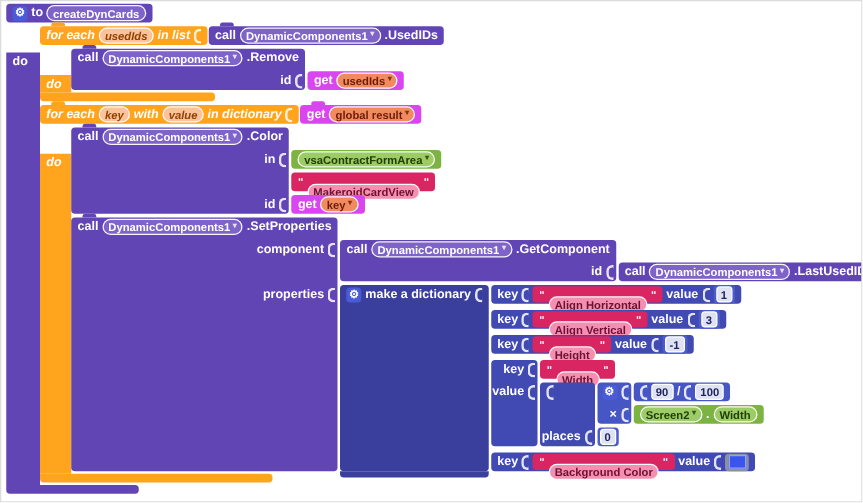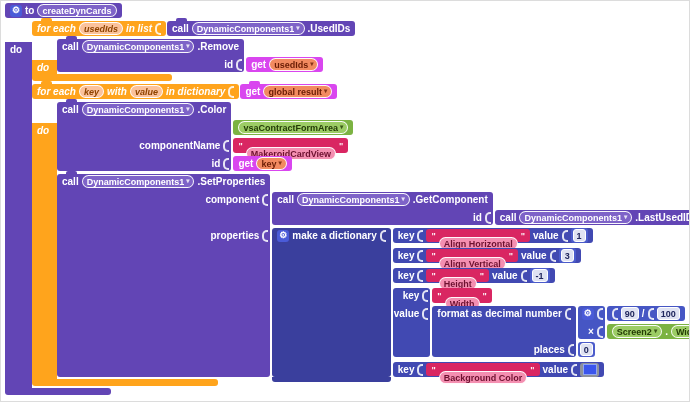--- a/index.html
+++ b/index.html
@@ -162,31 +162,31 @@
               <div class="grid">
                 <div class="bg purple s4 notch"></div>
                 <div class="hcell c1 r1">
                   <span>call</span>
                   <span class="pill pp">
                     <span>DynamicComponents1</span>
                     <span class="arrow">▾</span>
                   </span>
                   <span>.Color</span>
                 </div>
+                <div class="acell c1 r2">
+                  <span>in</span>
+                  <span class="sock"></span>
+                </div>
                 <div class="c2 r2">
                   <div class="b green">
                     <span class="pill gp">
                       <span>vsaContractFormArea</span>
                       <span class="arrow">▾</span>
                     </span>
                   </div>
-                </div>
-                <div class="acell c1 r3">
-                  <span>componentName</span>
-                  <span class="sock"></span>
                 </div>
                 <div class="c2 r3">
                   <div class="b pink">
                     <span class="quote">"</span>
                     <span class="pill kp">MakeroidCardView</span>
                     <span class="quote">"</span>
                   </div>
                 </div>
                 <div class="acell c1 r4">
                   <span>id</span>
@@ -328,21 +328,20 @@
                         </div>
                         <div class="acell c1 r2">
                           <span>value</span>
                           <span class="sock"></span>
                         </div>
                         <div class="c2 r2">
 
                           <div class="grid">
                             <div class="bg ind s2"></div>
                             <div class="hcell c1 r1">
-                              <span>format as decimal number</span>
                               <span class="sock"></span>
                             </div>
                             <div class="c2 r1">
 
                               <div class="grid">
                                 <div class="bg blue s2"></div>
                                 <div class="acell c1 r1" style="padding-left:4px">
                                   <span class="gearbox">⚙</span>
                                   <span class="sock"></span>
                                 </div>

